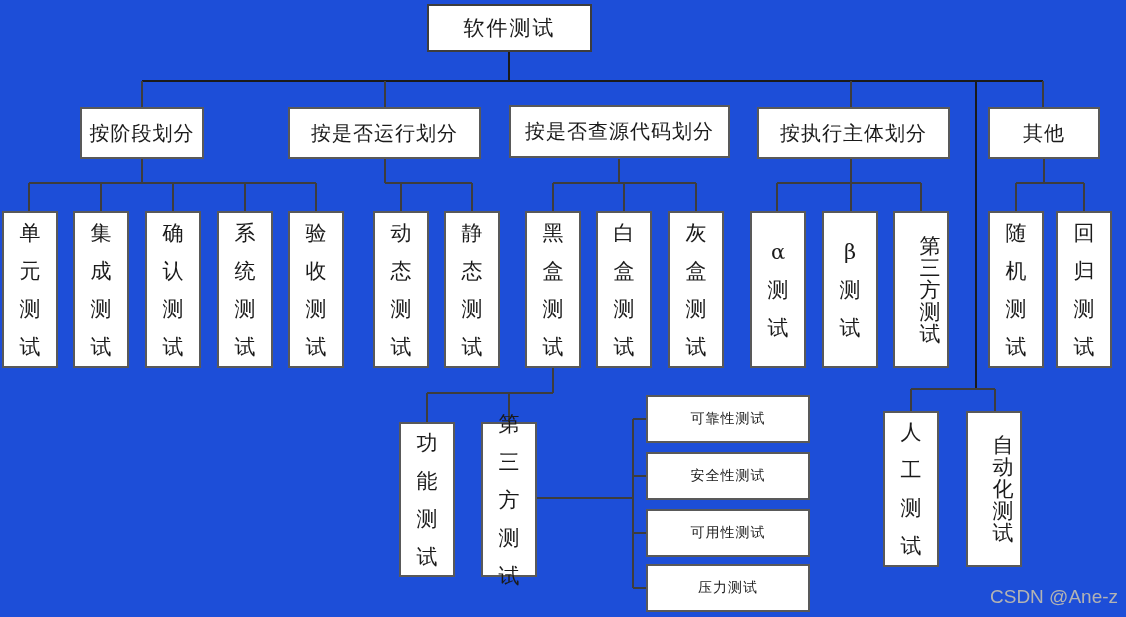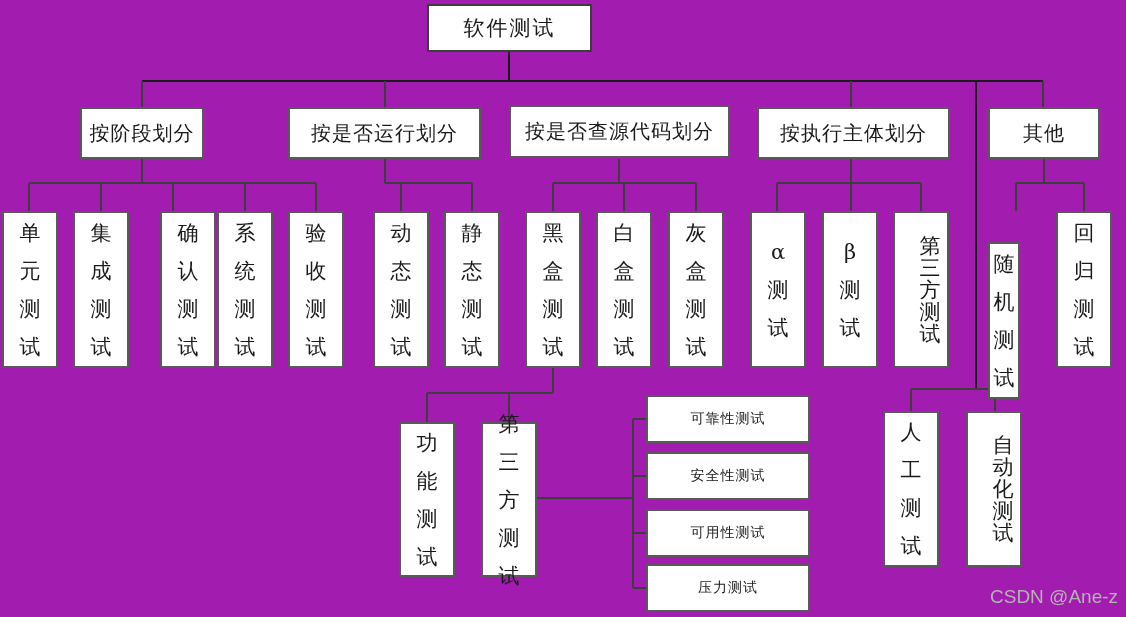--- a/index.html
+++ b/index.html
@@ -1,19 +1,19 @@
 <!DOCTYPE html>
 <html><head>
 <meta charset="utf-8">
 <style>
   html,body{margin:0;padding:0;background:#ffffff;}
   #stage{
     position:relative;
     width:1126px;height:617px;
-    background:#a21caf;
+    background:#1d4ed8;
     font-family:"DejaVu Serif","Liberation Serif",serif;
     color:#1a1a1a;
     overflow:hidden;
   }
   #wires{position:absolute;left:0;top:0;width:1126px;height:617px;}
   .node{
     position:absolute;
     box-sizing:border-box;
     border:2px solid #595959;
     background:#ffffff;
@@ -114,21 +114,21 @@
   <div class="node h" style="left:509px;top:105px;width:221px;height:53px;">按是否查源代码划分</div>
   <div class="node h" style="left:757px;top:107px;width:193px;height:52px;">按执行主体划分</div>
   <div class="node h" style="left:988px;top:107px;width:112px;height:52px;">其他</div>
 
   <div class="node v" style="left:2px;top:211px;width:56px;height:157px;">
       <span>单元测试</span>
     </div>
   <div class="node v" style="left:73px;top:211px;width:56px;height:157px;">
       <span>集成测试</span>
     </div>
-  <div class="node v" style="left:145px;top:211px;width:56px;height:157px;margin-left:15px;">
+  <div class="node v" style="left:145px;top:211px;width:56px;height:157px;">
       <span>确认测试</span>
     </div>
   <div class="node v" style="left:217px;top:211px;width:56px;height:157px;">
       <span>系统测试</span>
     </div>
   <div class="node v" style="left:288px;top:211px;width:56px;height:157px;">
       <span>验收测试</span>
     </div>
 
   <div class="node v" style="left:373px;top:211px;width:56px;height:157px;">
@@ -151,21 +151,21 @@
   <div class="node v" style="left:750px;top:211px;width:56px;height:157px;">
       <span>α测试</span>
     </div>
   <div class="node v" style="left:822px;top:211px;width:56px;height:157px;">
       <span>β测试</span>
     </div>
   <div class="node v v5" style="left:893px;top:211px;width:56px;height:157px;">
       <span>第三方测试</span>
     </div>
 
-  <div class="node v" style="left:988px;top:211px;width:32px;height:157px;margin-top:31px;">
+  <div class="node v" style="left:988px;top:211px;width:56px;height:157px;">
       <span>随机测试</span>
     </div>
   <div class="node v" style="left:1056px;top:211px;width:56px;height:157px;">
       <span>回归测试</span>
     </div>
 
   <div class="node v" style="left:883px;top:411px;width:56px;height:156px;">
       <span>人工测试</span>
     </div>
   <div class="node v v5" style="left:966px;top:411px;width:56px;height:156px;">

